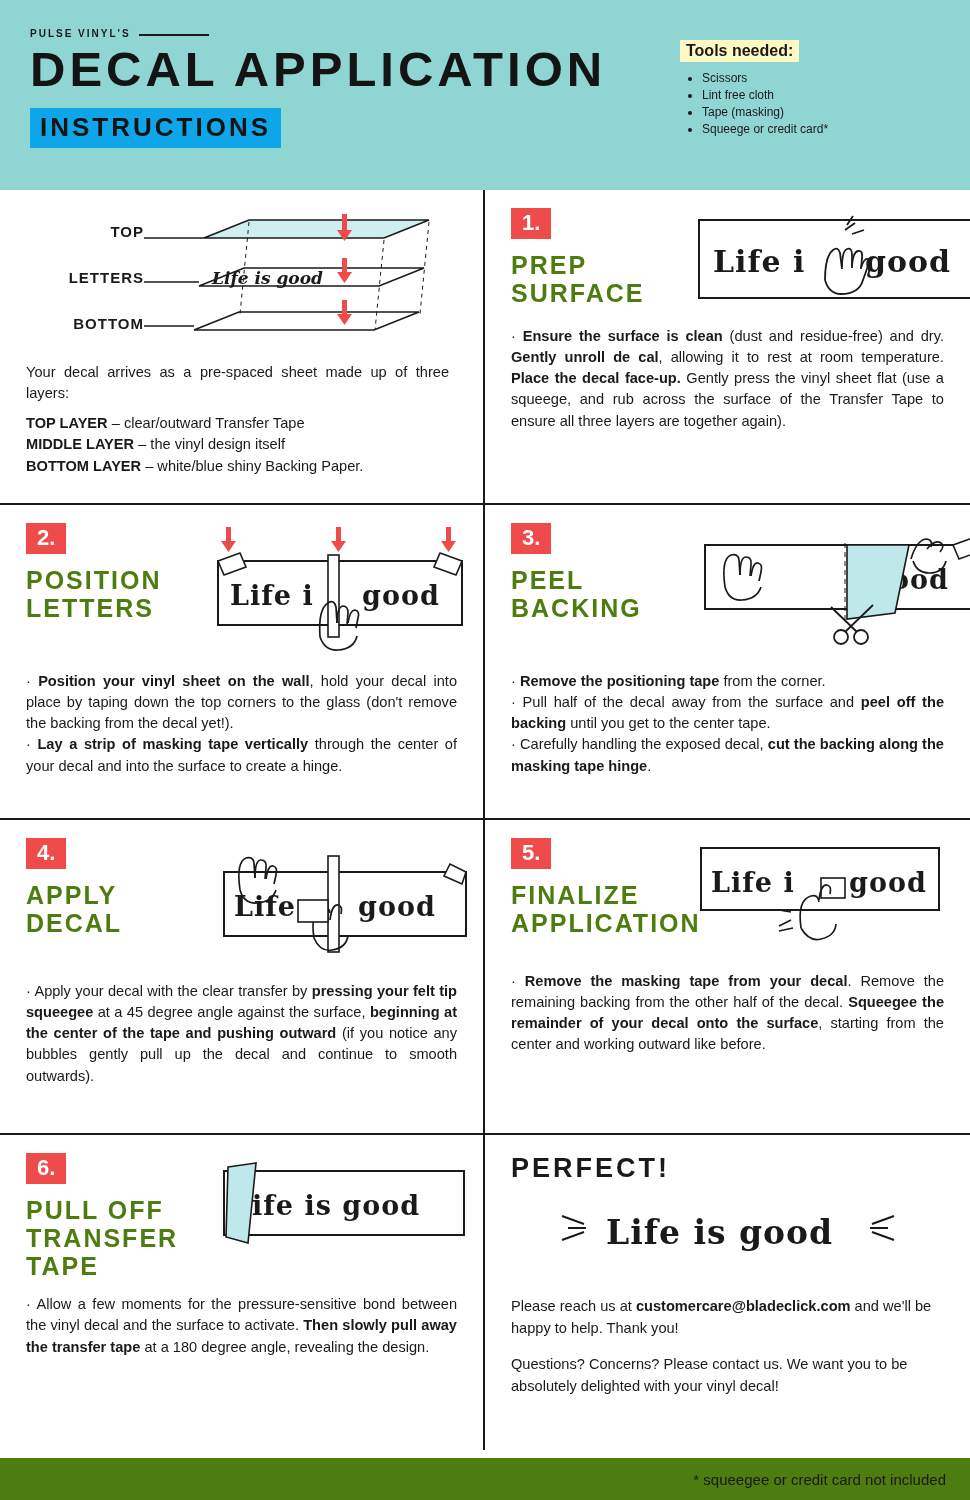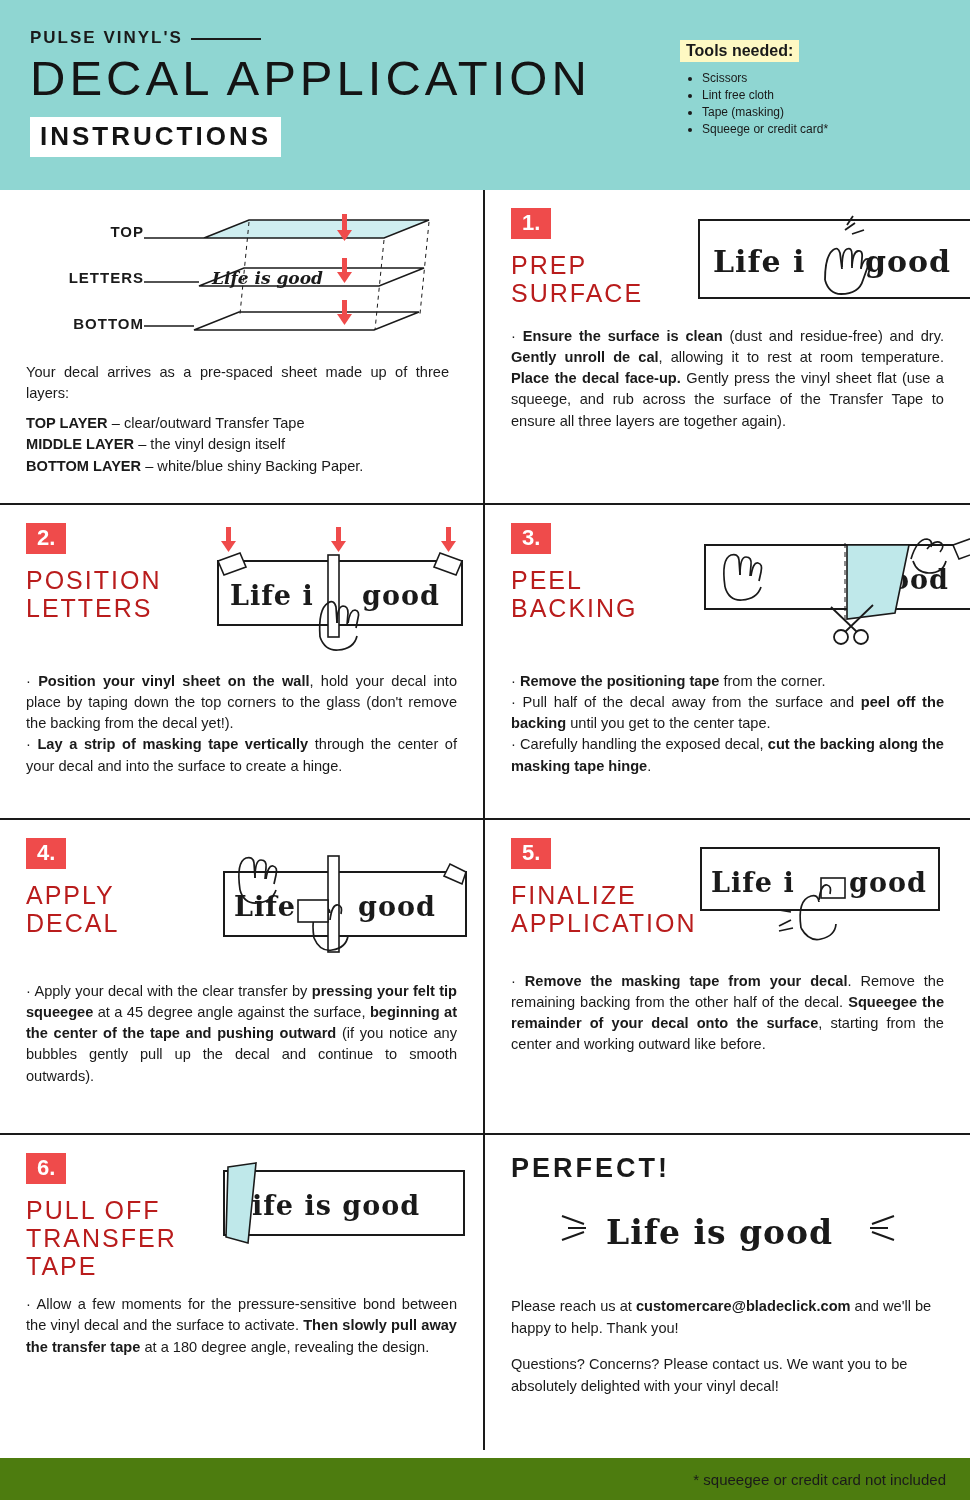--- a/index.html
+++ b/index.html
@@ -15,37 +15,37 @@
   
   .header{
     position:relative;
     height:190px;
     background:#8fd6d2;
     padding:28px 30px 0 30px;
     box-sizing:border-box;
   }
   .brandline{
     display:flex;align-items:center;gap:8px;
-    font-size:17px;letter-spacing:2px;font-weight:bold;color:#1a1a1a;
+    font-size:10px;letter-spacing:2px;font-weight:bold;color:#1a1a1a;
   }
   .brandline .rule{
     display:inline-block;width:70px;height:2px;background:#1a1a1a;margin-bottom:-2px;
   }
   .bigtitle{
     margin-top:6px;
     font-size:49px;
-    font-weight:normal;
+    font-weight:bold;
     letter-spacing:4px;
     line-height:1;
     color:#141414;
   }
   .subtitle-wrap{margin-top:14px;}
   .subtitle{
     display:inline-block;
-    background:#ffffff;
+    background:#0ea5e9;
     padding:4px 10px 5px 10px;
     font-size:26px;
     font-weight:bold;
     letter-spacing:3px;
     color:#141414;
   }
   .tools{
     position:absolute;
     right:30px;top:40px;
     width:260px;
@@ -88,24 +88,24 @@
     background:#ef4b4b;
     color:#fff;
     font-weight:bold;
     font-size:22px;
     padding:3px 11px 4px 11px;
     line-height:1.1;
   }
   .steptitle{
     margin-top:12px;
     font-size:25px;
-    font-weight:normal;
+    font-weight:bold;
     letter-spacing:2px;
     line-height:1.12;
-    color:#b91c1c;
+    color:#4d7c0f;
   }
   .art{flex:1;display:flex;align-items:flex-start;justify-content:center;padding-top:4px;}
   .body{
     margin-top:14px;
     font-size:14.6px;
     line-height:1.45;
     text-align:justify;
   }
   .body p{margin:0 8px 9px 0;}
   .body b{font-weight:bold;}

